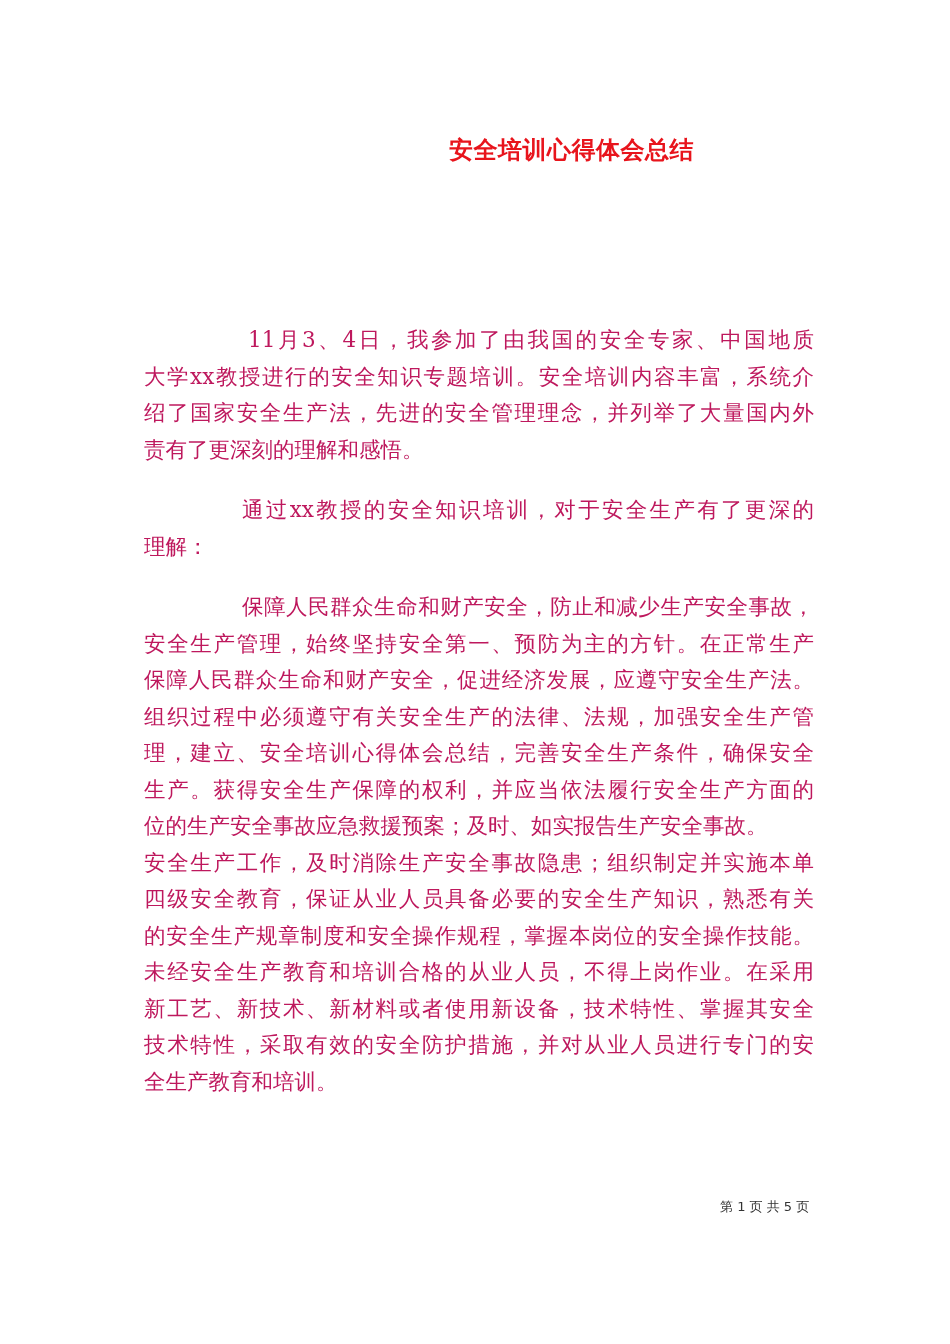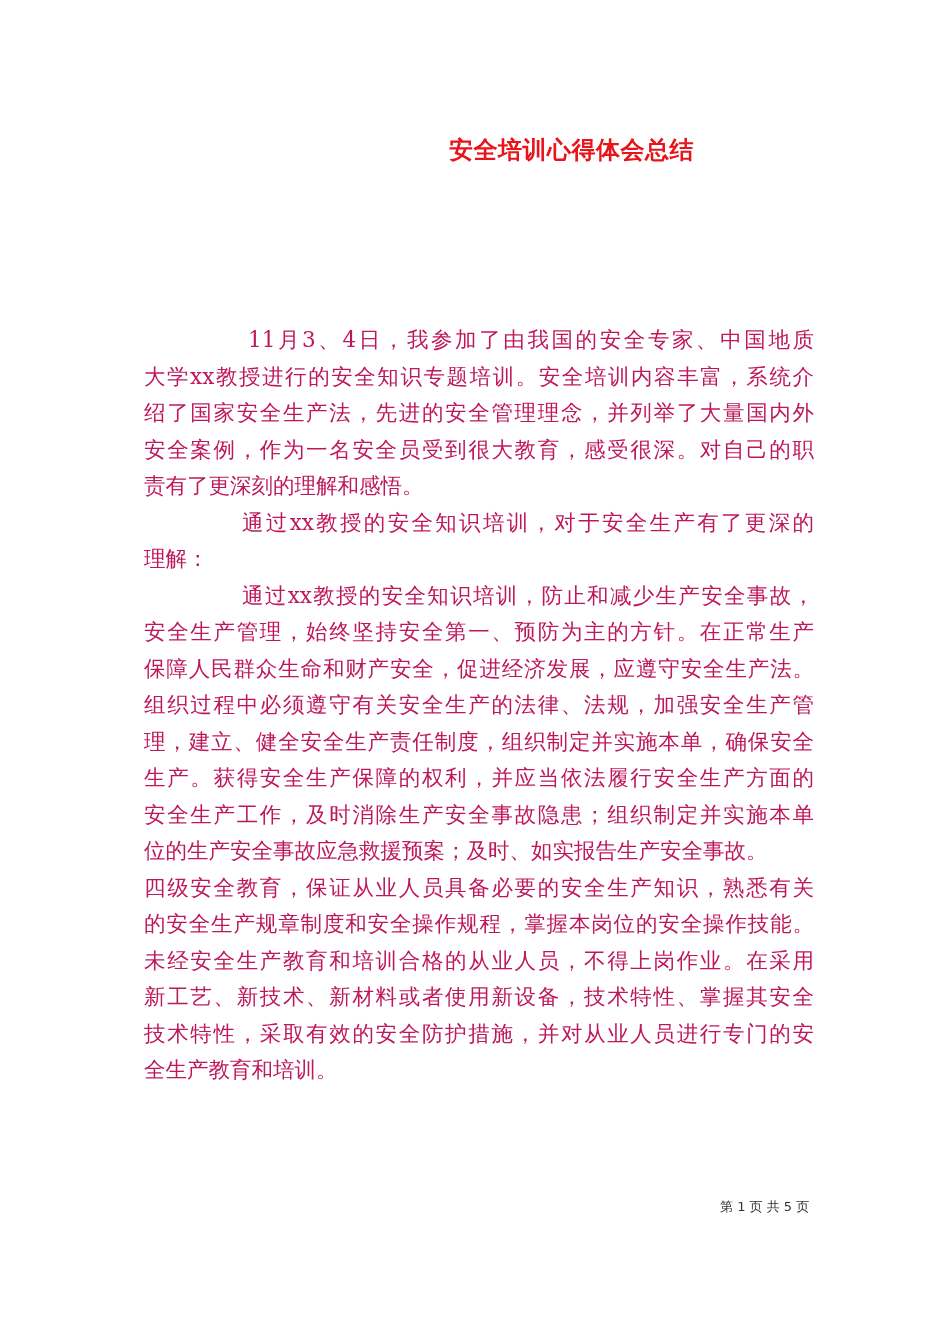--- a/index.html
+++ b/index.html
@@ -14,58 +14,57 @@
     .body {
       position: absolute; left: 144px; top: 322px; width: 670px;
       font-family: "DejaVu Serif", serif;
       font-size: 21.5px; color: #be185d;
     }
     .line {
       height: 36.5px; line-height: 36.5px; white-space: nowrap;
       text-align: justify; text-align-last: justify;
     }
     .line.last { text-align-last: left; }
-    .line.indent { padding-left: 98px; }
+    .line.indent { padding-left: 98px; margin-top: 24px; }
     .line.indent2 { padding-left: 104px; }
     .footer {
       position: absolute; left: 720px; top: 1198px;
       font-family: "DejaVu Sans", sans-serif;
       font-size: 13px; color: #333; white-space: nowrap;
     }
   </style>
 </head>
 <body>
 
 <div class="page">
   <div class="title">安全培训心得体会总结</div>
 
   <div class="body">
 
     <div>
       <div class="line indent2">11月3、4日，我参加了由我国的安全专家、中国地质</div>
       <div class="line">大学xx教授进行的安全知识专题培训。安全培训内容丰富，系统介</div>
       <div class="line">绍了国家安全生产法，先进的安全管理理念，并列举了大量国内外</div>
-      <div class="line">安全案例，作为一名安全员受到很大教育，感受很深。对自己的职</div>
       <div class="line last">责有了更深刻的理解和感悟。</div>
     </div>
 
     <div>
       <div class="line indent">通过xx教授的安全知识培训，对于安全生产有了更深的</div>
       <div class="line last">理解：</div>
     </div>
 
     <div>
-      <div class="line indent">通过xx教授的安全知识培训，防止和减少生产安全事故，</div>
+      <div class="line indent">保障人民群众生命和财产安全，防止和减少生产安全事故，</div>
       <div class="line">安全生产管理，始终坚持安全第一、预防为主的方针。在正常生产</div>
       <div class="line">保障人民群众生命和财产安全，促进经济发展，应遵守安全生产法。</div>
       <div class="line">组织过程中必须遵守有关安全生产的法律、法规，加强安全生产管</div>
-      <div class="line">理，建立、健全安全生产责任制度，组织制定并实施本单，确保安全</div>
+      <div class="line">理，建立、安全培训心得体会总结，完善安全生产条件，确保安全</div>
       <div class="line">生产。获得安全生产保障的权利，并应当依法履行安全生产方面的</div>
+      <div class="line last">位的生产安全事故应急救援预案；及时、如实报告生产安全事故。</div>
       <div class="line">安全生产工作，及时消除生产安全事故隐患；组织制定并实施本单</div>
-      <div class="line last">位的生产安全事故应急救援预案；及时、如实报告生产安全事故。</div>
     </div>
 
     <div>
       <div class="line">四级安全教育，保证从业人员具备必要的安全生产知识，熟悉有关</div>
       <div class="line">的安全生产规章制度和安全操作规程，掌握本岗位的安全操作技能。</div>
       <div class="line">未经安全生产教育和培训合格的从业人员，不得上岗作业。在采用</div>
       <div class="line">新工艺、新技术、新材料或者使用新设备，技术特性、掌握其安全</div>
       <div class="line">技术特性，采取有效的安全防护措施，并对从业人员进行专门的安</div>
       <div class="line last">全生产教育和培训。</div>
     </div>

